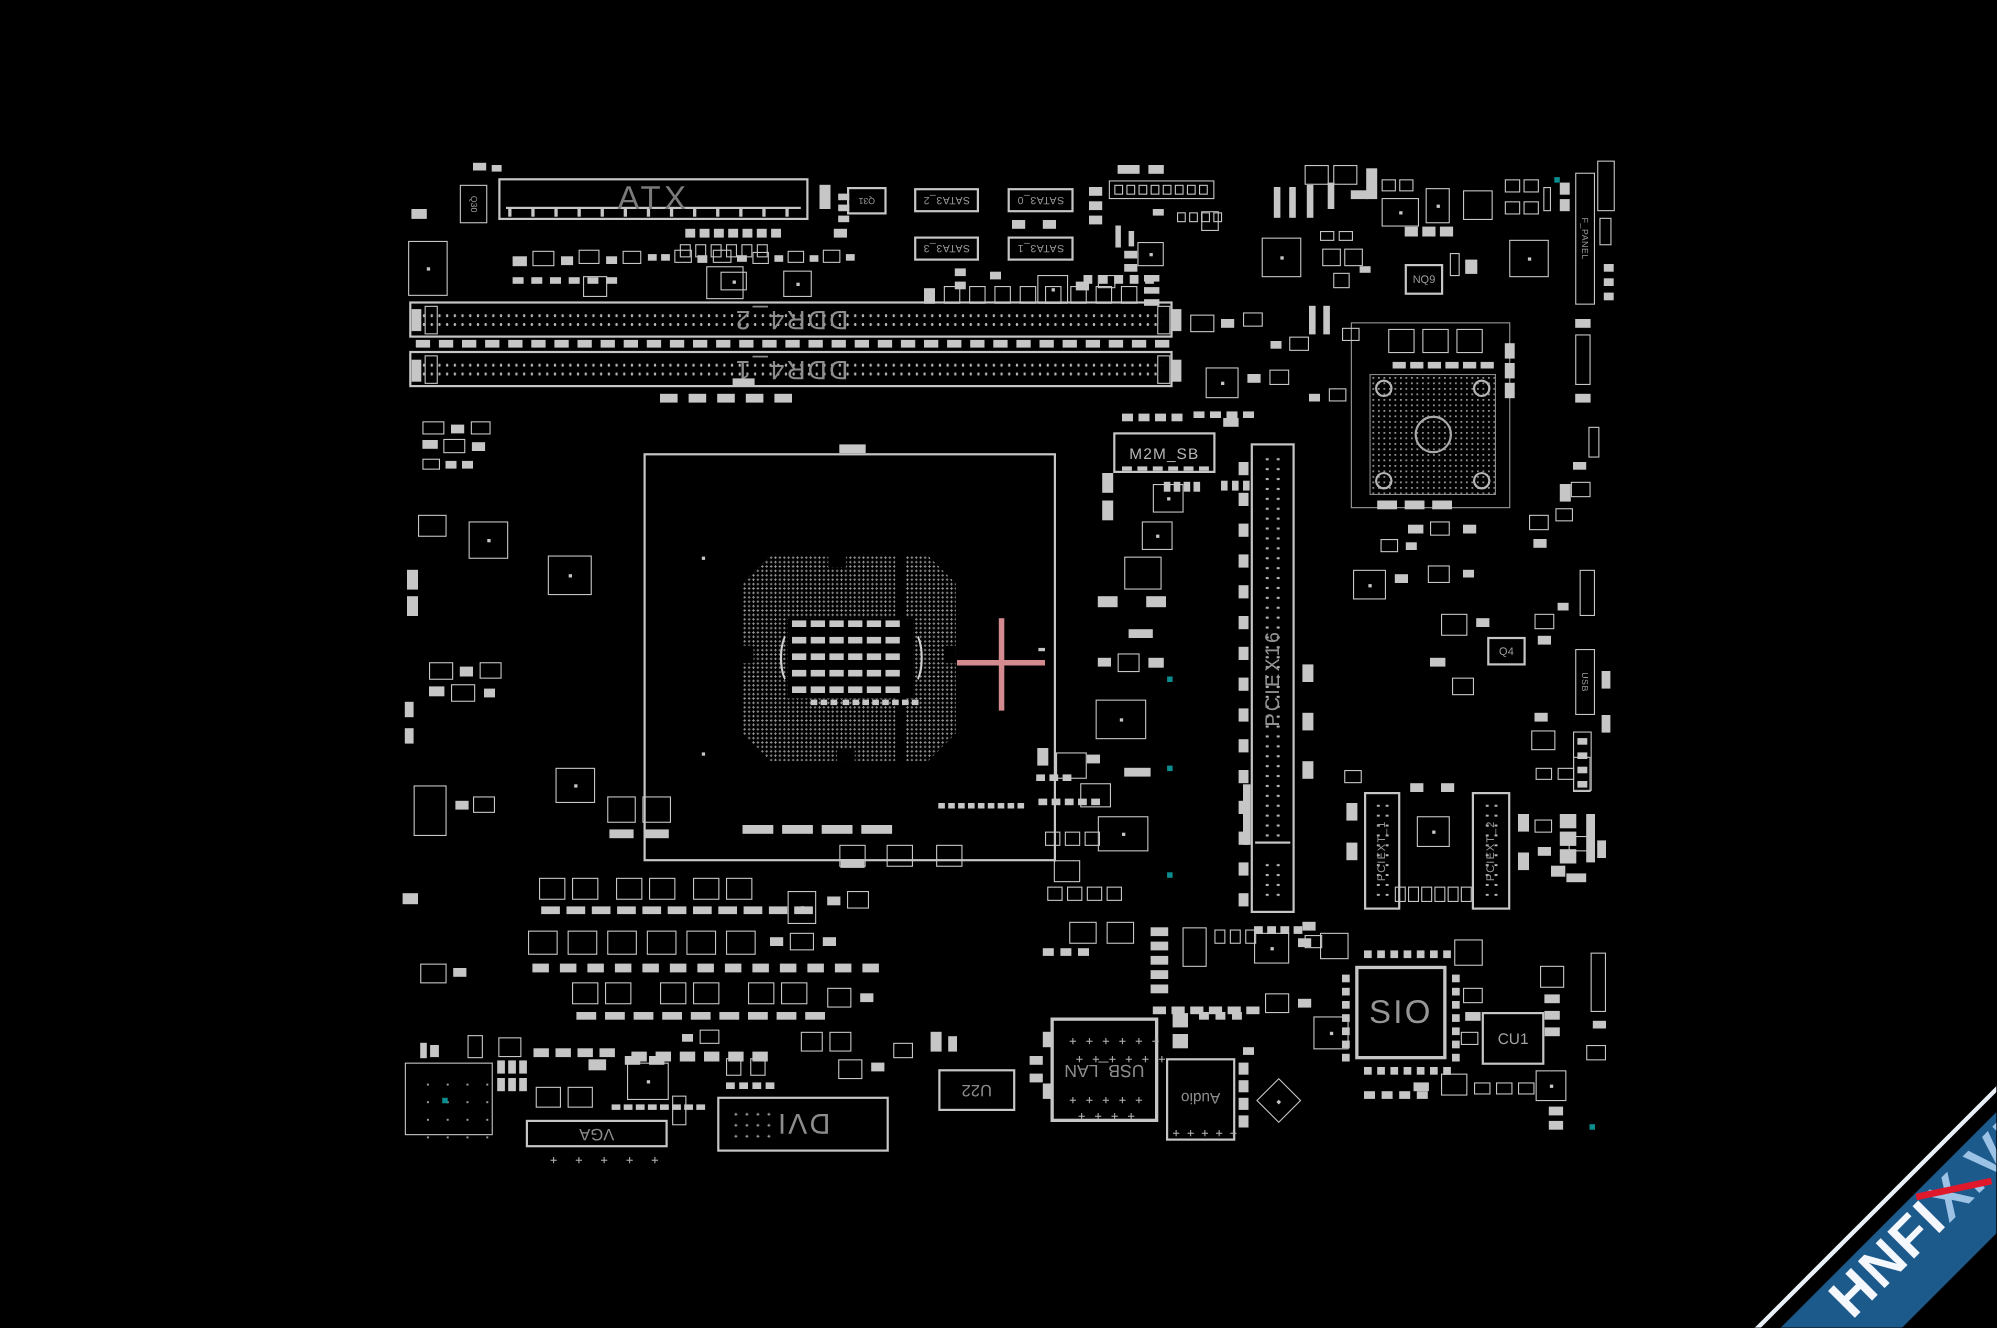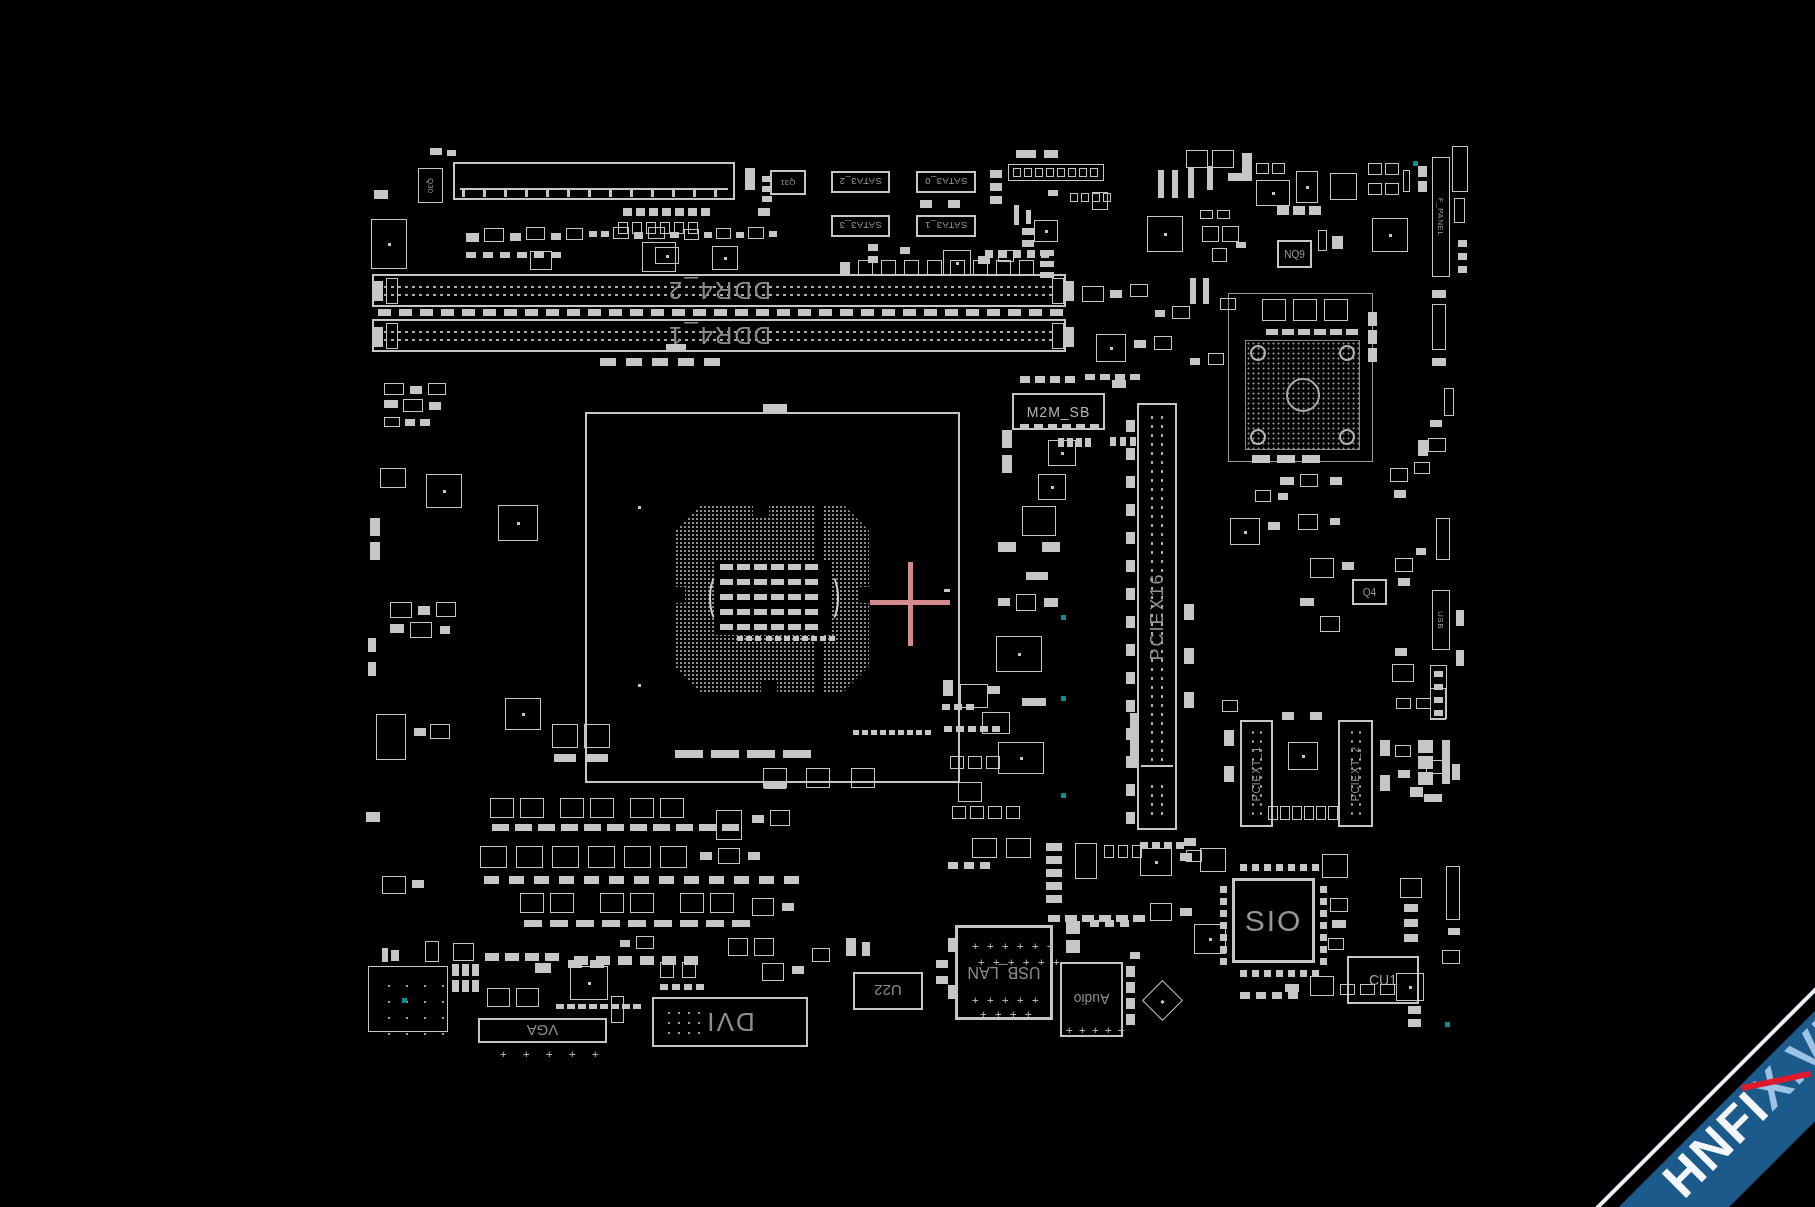--- a/index.html
+++ b/index.html
@@ -72,20 +72,21 @@
   .wm-x::after{content:"";position:absolute;left:-10px;top:24px;width:70px;height:6px;background:#e0182b;transform:rotate(33deg);}
   #parts-layer{position:absolute;inset:0;z-index:10;}
 </style>
 </head>
 <body>
 
 <div id="stage">
 
   <div class="comp" style="left:453px;top:162px;width:282px;height:38px">
     <div class="atx-inner"></div>
+    <span class="lbl atx-lbl">ATX</span>
   </div>
   <div class="comp thin" style="left:418px;top:168px;width:25px;height:35px">
     <span class="lbl tiny-lbl rotcw">Q30</span>
   </div>
   <div class="comp" style="left:770px;top:170px;width:36px;height:25px">
     <span class="lbl tiny-lbl flip">Q31</span>
   </div>
 
   <div class="comp sata" style="left:831px;top:171px;width:59px;height:22px">
     <span class="lbl flip">SATA3_2</span>
@@ -150,21 +151,21 @@
     <span class="lbl pciext-lbl rotccw">PCIEXT_1</span>
   </div>
   <div class="comp" style="left:1338px;top:720px;width:35px;height:107px">
     <div class="pciext-dots"></div>
     <span class="lbl pciext-lbl rotccw">PCIEXT_2</span>
   </div>
 
   <div class="comp thick" style="left:1232px;top:878px;width:83px;height:85px">
     <span class="lbl sio-lbl">SIO</span>
   </div>
-  <div class="comp" style="left:1347px;top:956px;width:72px;height:48px">
+  <div class="comp" style="left:1347px;top:920px;width:57px;height:48px">
     <span class="lbl cu1-lbl">CU1</span>
   </div>
 
   <div class="comp big-io" style="left:1060px;top:962px;width:63px;height:75px">
     <span class="lbl flip" style="font-size:14px">Audio</span>
   </div>
   <div class="comp thick big-io" style="left:955px;top:925px;width:98px;height:95px">
     <span class="lbl flip" style="font-size:16px">USB_LAN</span>
   </div>
   <div class="comp big-io" style="left:853px;top:972px;width:70px;height:38px">

